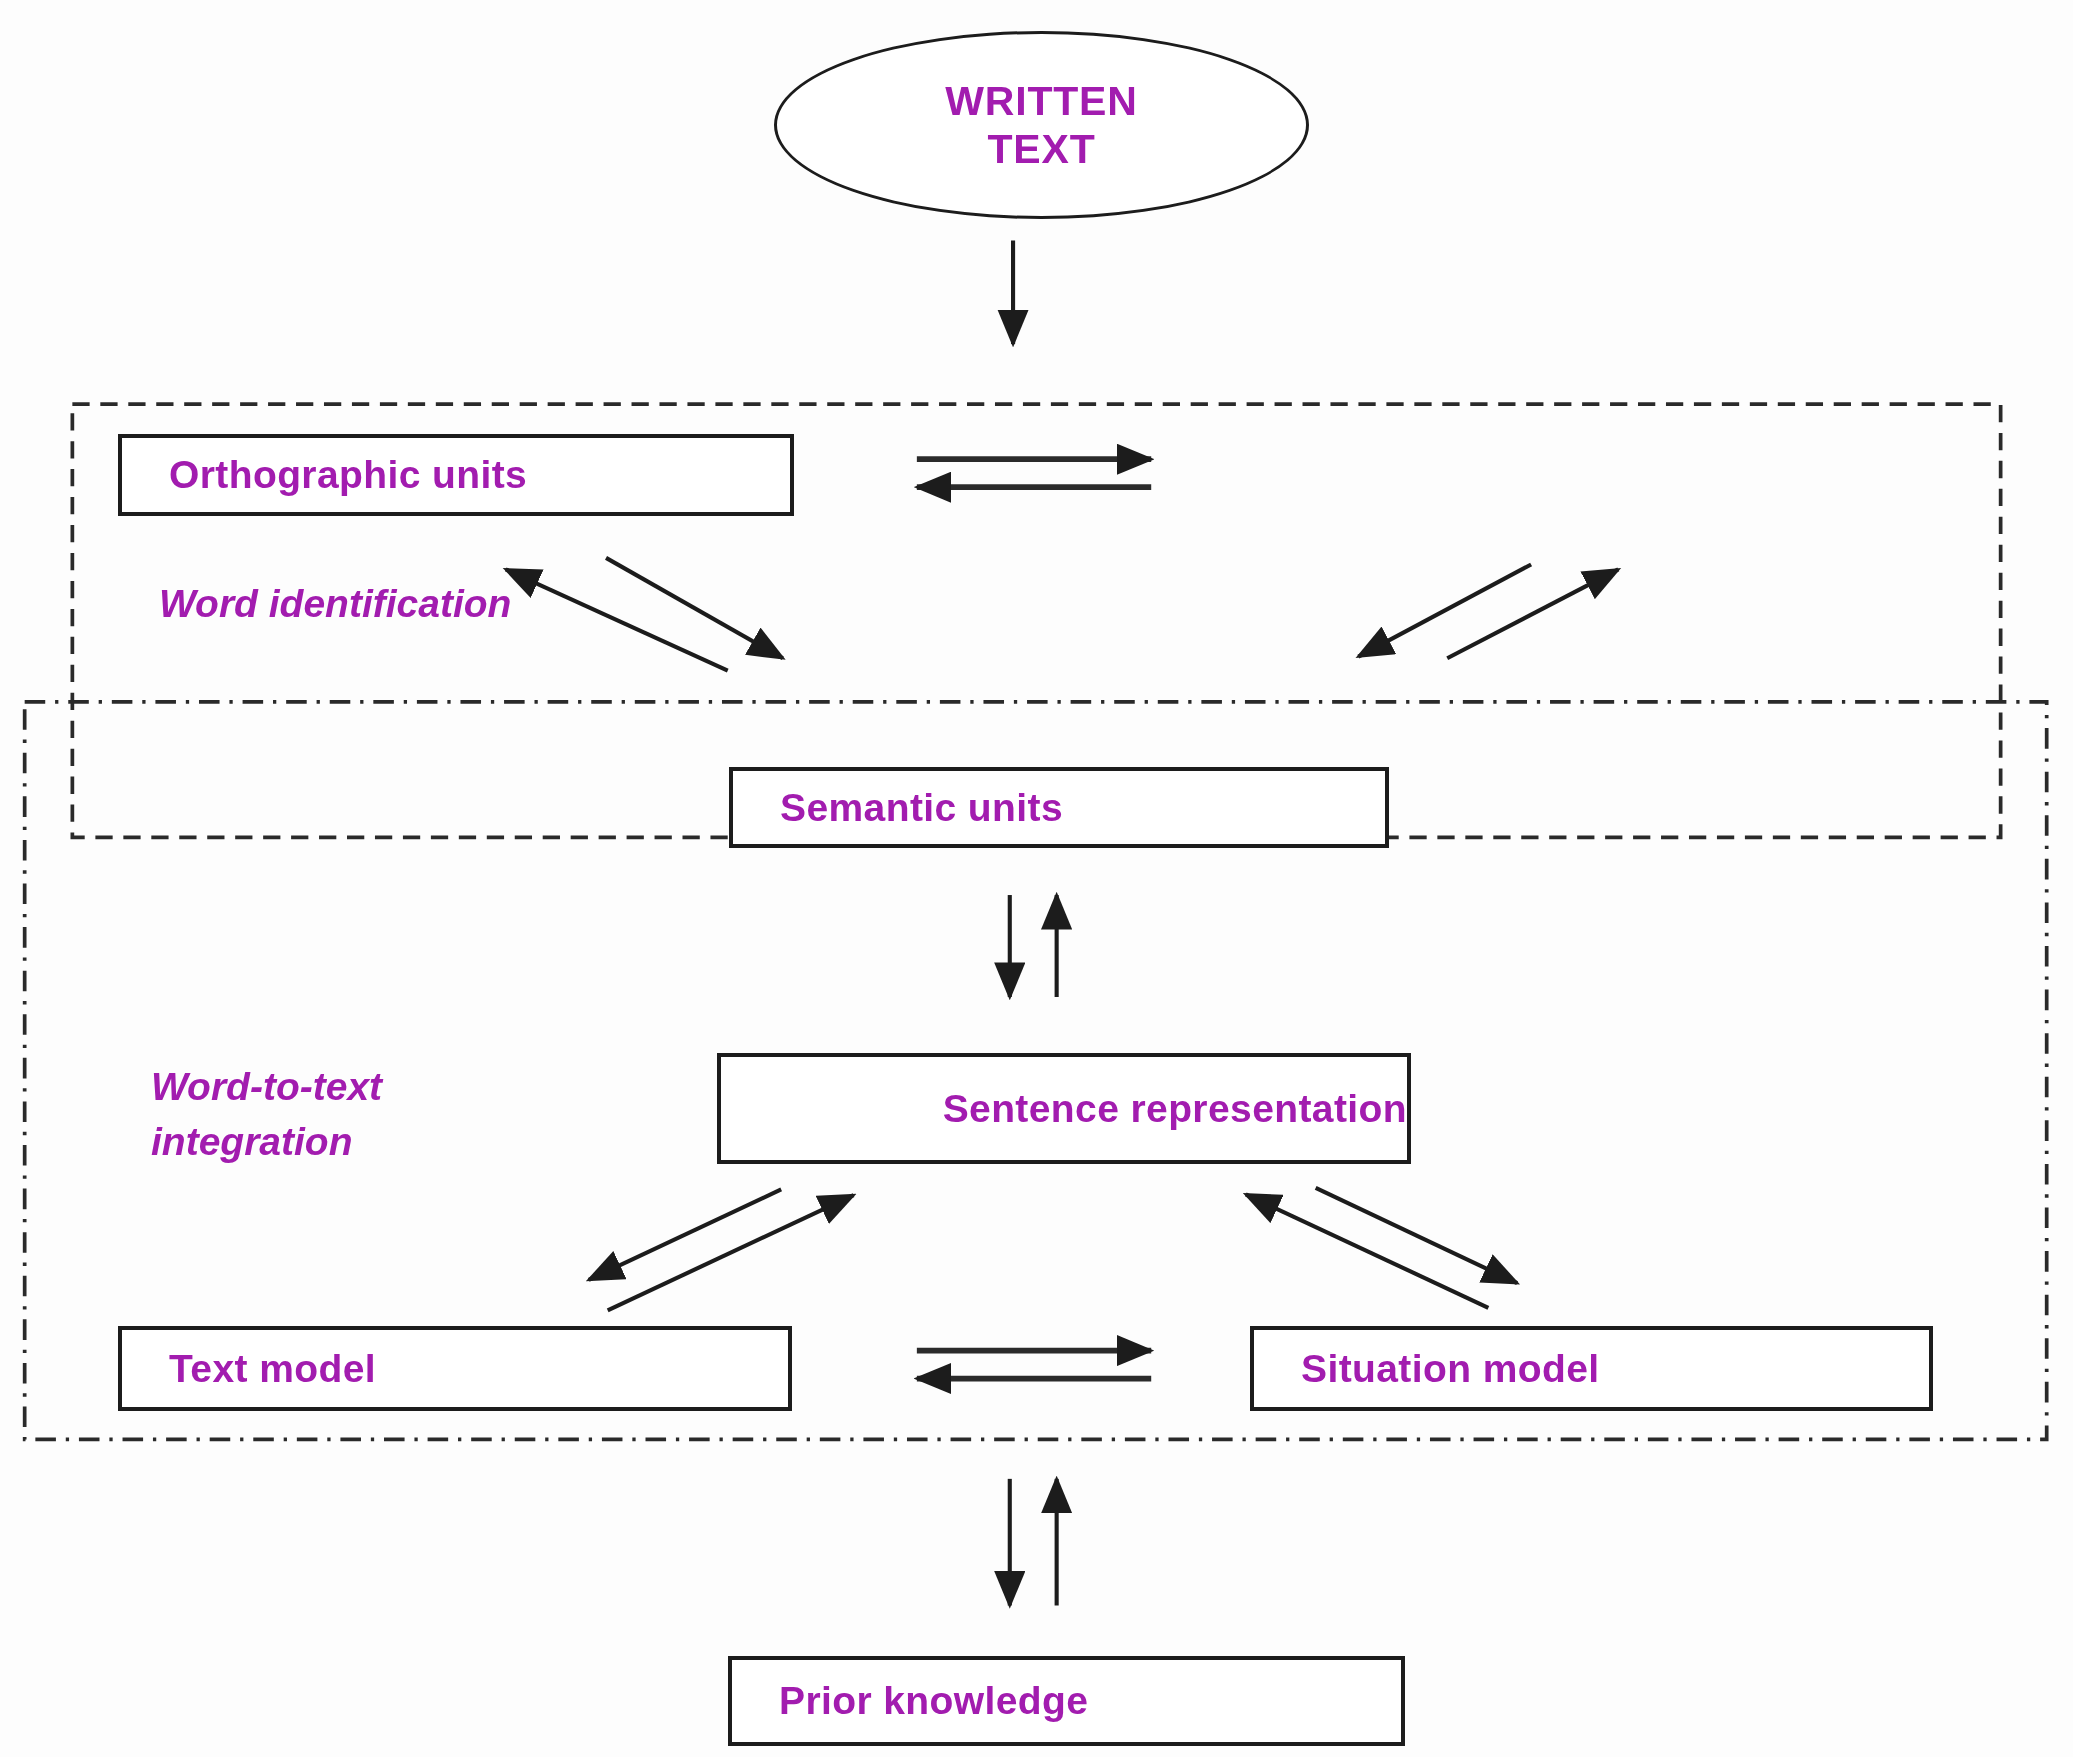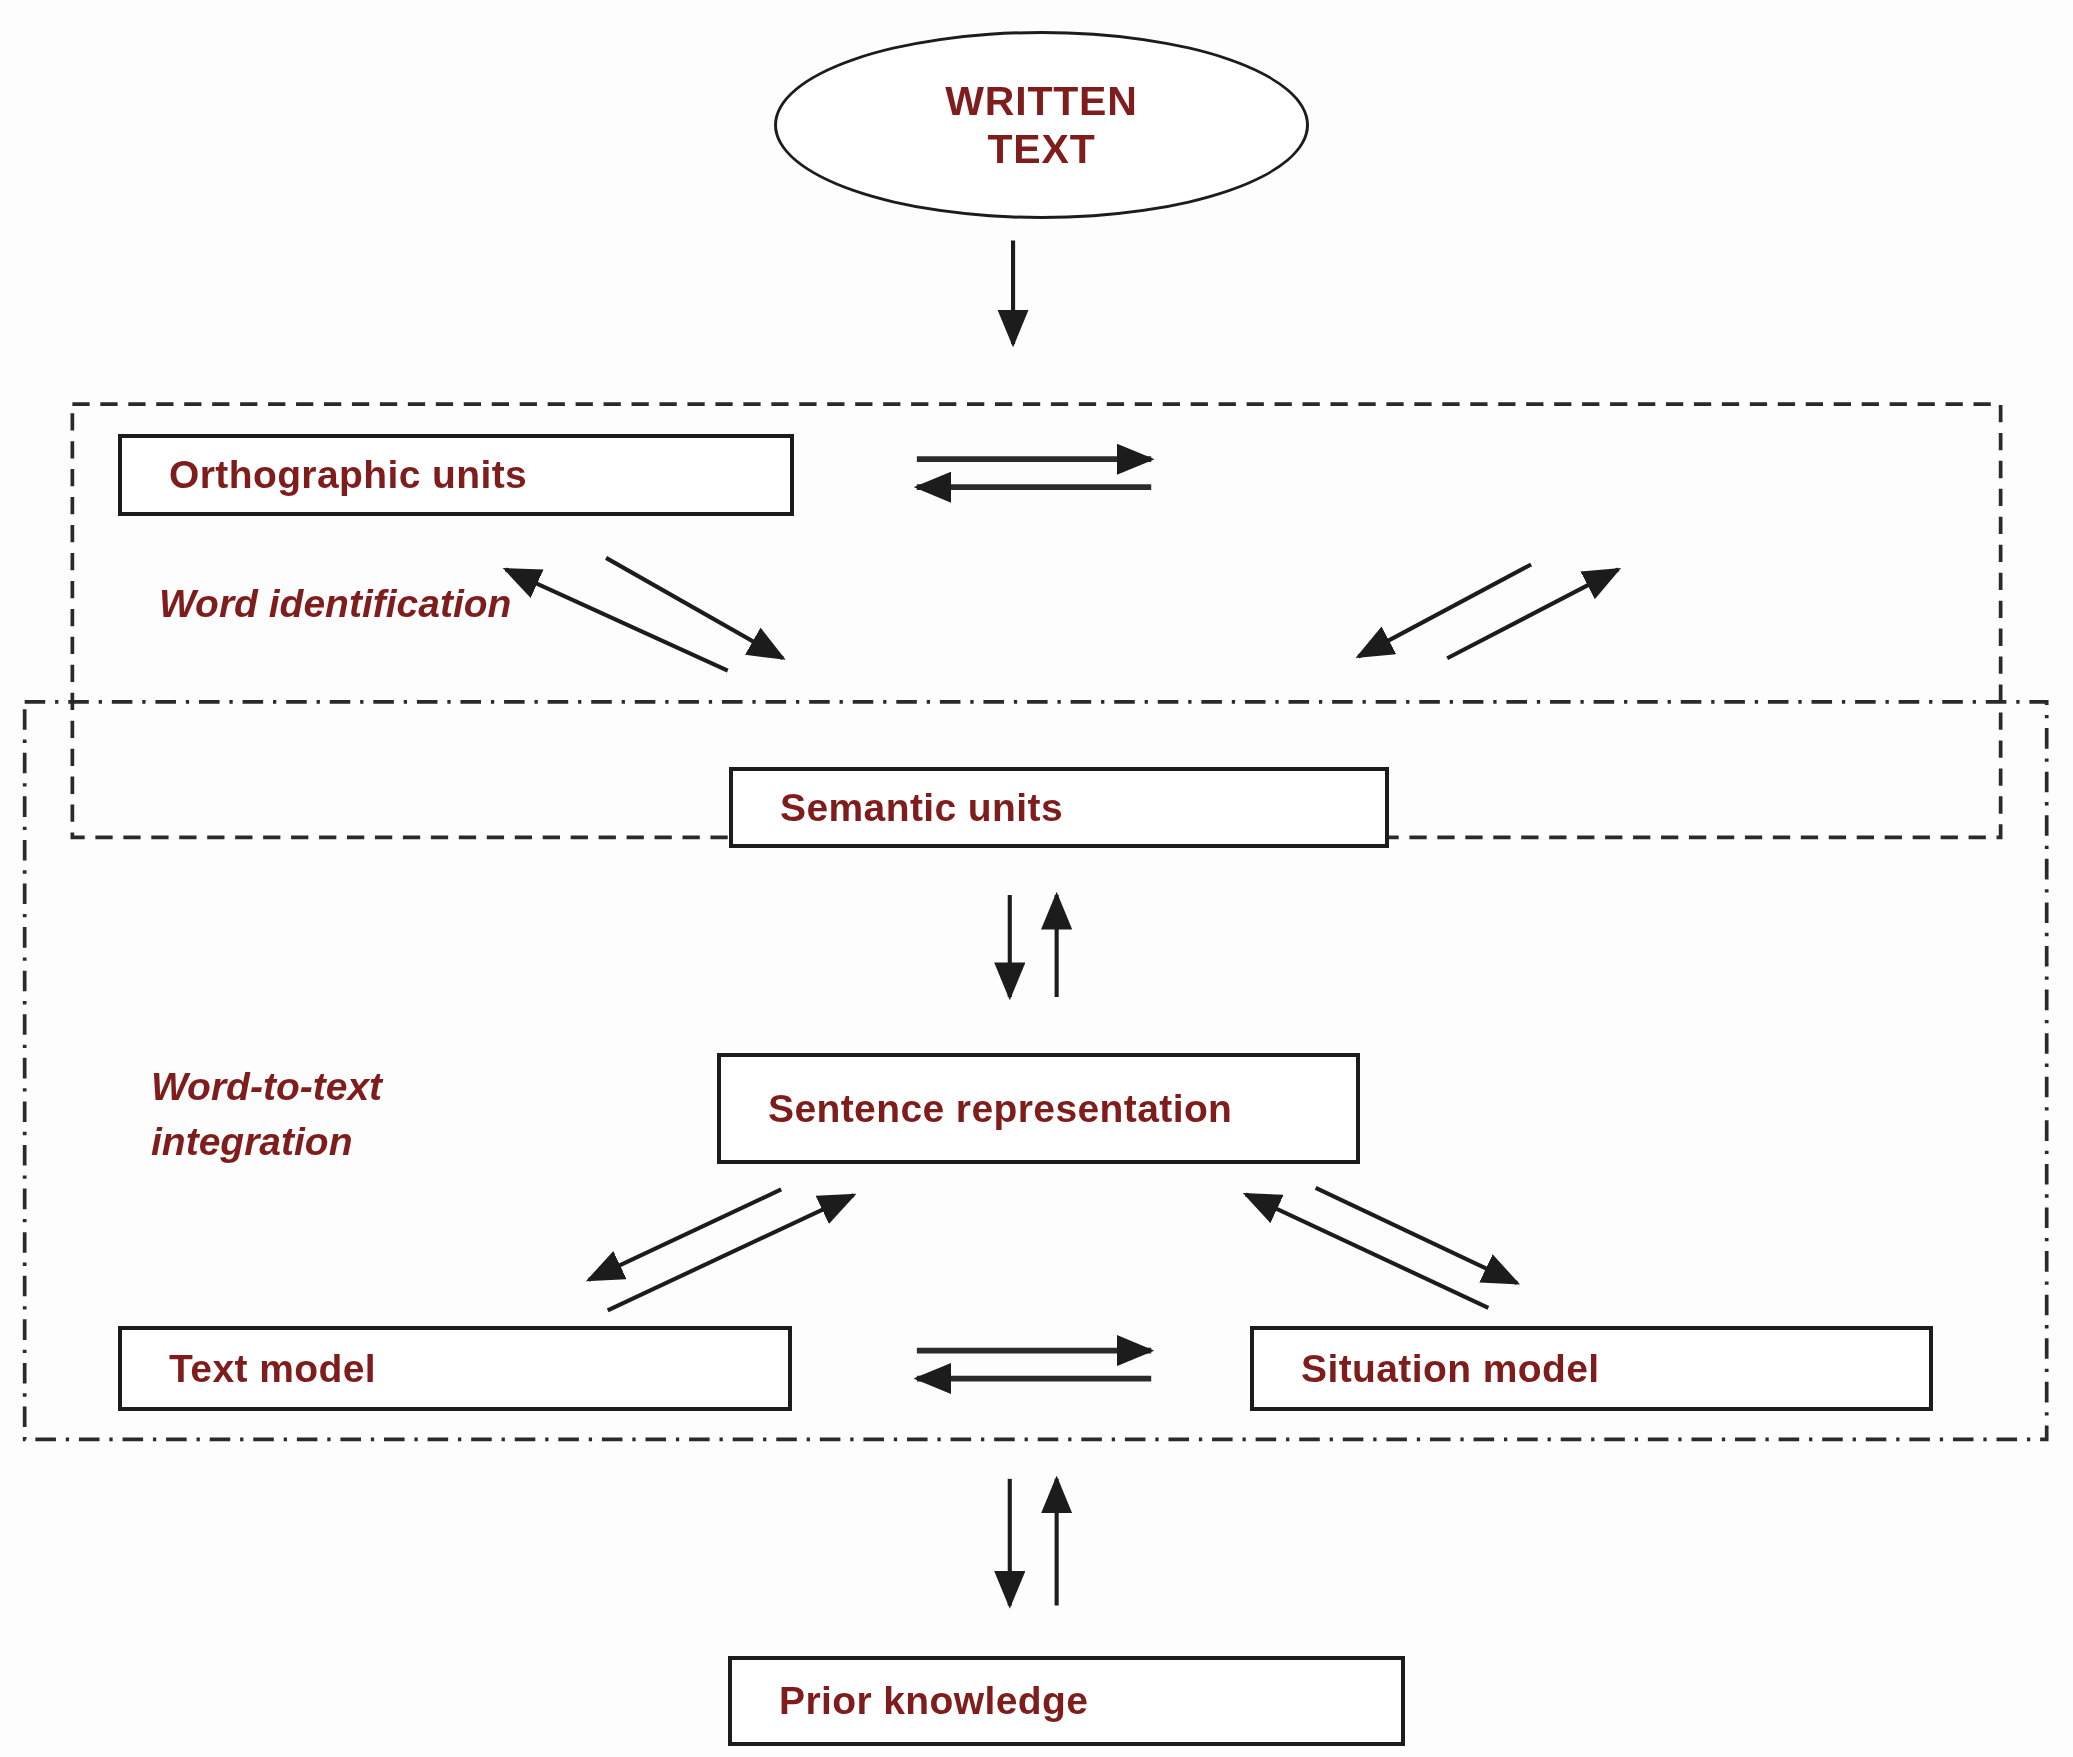--- a/index.html
+++ b/index.html
@@ -1,21 +1,21 @@
 <!DOCTYPE html>
 <html style="font-size:13px"><head>
 <meta charset="utf-8">
 <style>
   html,body{margin:0;padding:0;background:#ffffff;}
   .stage{
     position:relative;
     width:2073px;height:1758px;
     background:#fdfdfd;
     font-family:"Liberation Sans", sans-serif;
-    color:#7f1d1d;
+    color:#a21caf;
     overflow:hidden;
   }
   .layer{position:absolute;left:0;top:0;width:2073px;height:1758px;}
 
   
   .node{
     position:absolute;
     display:flex;align-items:center;
     background:#ffffff;
     border:4.1px solid #1c1c1c;
@@ -33,21 +33,21 @@
     background:#ffffff;
     display:flex;align-items:center;justify-content:center;
     text-align:center;
     font-weight:700;font-size:41px;line-height:1.18;letter-spacing:0.8px;
   }
   .ellipse span{display:block;width:271px;}
 
   .n-ortho    {left:118px; top:434px; width:676px; height:82px;}
   .n-phono    {left:1299px;top:433px; width:668px; height:82px;}
   .n-semantic {left:729px; top:729px; width:660px; height:81px;margin-top:38px;}
-  .n-sentence {left:717px; top:1053px;width:643px; height:111px;}
+  .n-sentence {left:717px; top:1053px;width:694px; height:111px;justify-content:flex-end;}
   .n-textmodel{left:118px; top:1326px;width:674px; height:85px;}
   .n-situation{left:1250px;top:1326px;width:683px; height:85px;}
   .n-prior    {left:728px; top:1656px;width:677px; height:90px;}
 
   
   .region-label{
     position:absolute;
     font-style:italic;font-weight:700;
     font-size:39px;line-height:1.42;
     width:354px;

